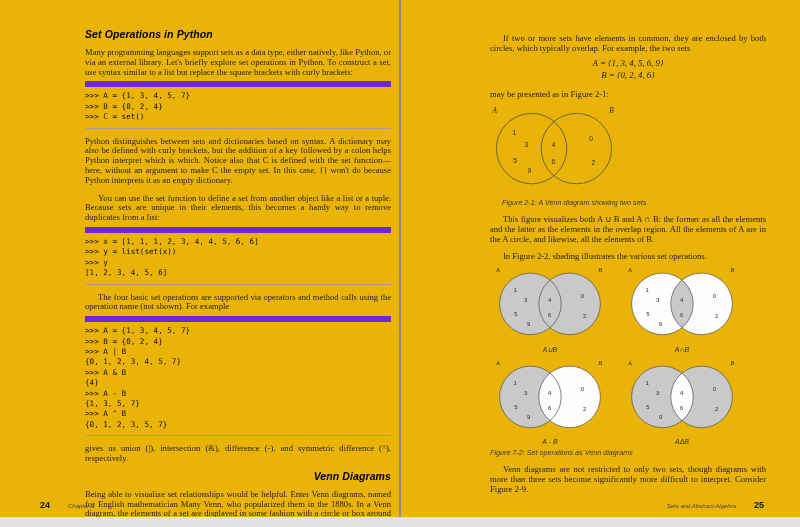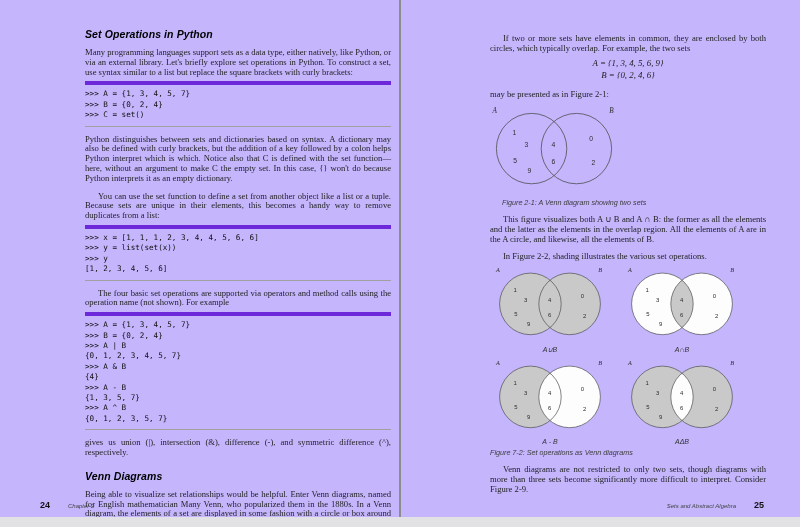--- a/index.html
+++ b/index.html
@@ -1,34 +1,34 @@
 <!DOCTYPE html>
 <html><head>
 <meta charset="utf-8">
 <style>
   html,body{margin:0;padding:0;}
   body{
     width:800px;height:527px;position:relative;overflow:hidden;
     background:#e7e7e9;
     font-family:"Liberation Serif",serif;
   }
-  .spread{position:absolute;left:0;top:0;width:800px;height:517px;background:#c4b5fd;}
+  .spread{position:absolute;left:0;top:0;width:800px;height:517px;background:#eab308;}
   .divider{position:absolute;left:399px;top:0;width:2px;height:517px;background:#8c8c8c;}
   .bottom-band{position:absolute;left:0;top:517px;width:800px;height:10px;background:#e2e2e5;}
 
   .col-left{position:absolute;left:85px;top:28px;width:306px;}
   .col-right{position:absolute;left:490px;top:26px;width:276px;}
 
   .body{font:8.6px/9.8px "Liberation Serif",serif;color:#1f1f1f;text-align:justify;margin:8px 0 2px 0;}
   .ind{text-indent:13px;}
   .heading{font:italic bold 10.5px/12px "Liberation Sans",sans-serif;color:#000;margin:0 0 7px 0;letter-spacing:.1px;}
-  .h2sp{margin-top:12px;}
+  .h2sp{margin-top:6px;text-align:right;}
 
   .code{
-    border-top:4px solid #6d28d9;border-bottom:1px solid #a0a0a0;
+    border-top:6px solid #6d28d9;border-bottom:1px solid #a0a0a0;
     padding:4px 0 5px 0;margin:4px 0 7px 0;
     font:7.6px/10.4px "DejaVu Sans Mono",monospace;color:#101010;
   }
   .code div{white-space:pre;}
 
   .equations{text-align:center;margin:3px 0 5px 0;}
   .eq{font:italic 8.8px/12.5px "Liberation Serif",serif;color:#1a1a1a;}
 
   .caption{font:italic 7.2px/9px "Liberation Sans",sans-serif;color:#3c3c3c;margin:2px 0 7px 0;}
   .cap21{width:155px;margin-top:1px;padding-left:12px;}

